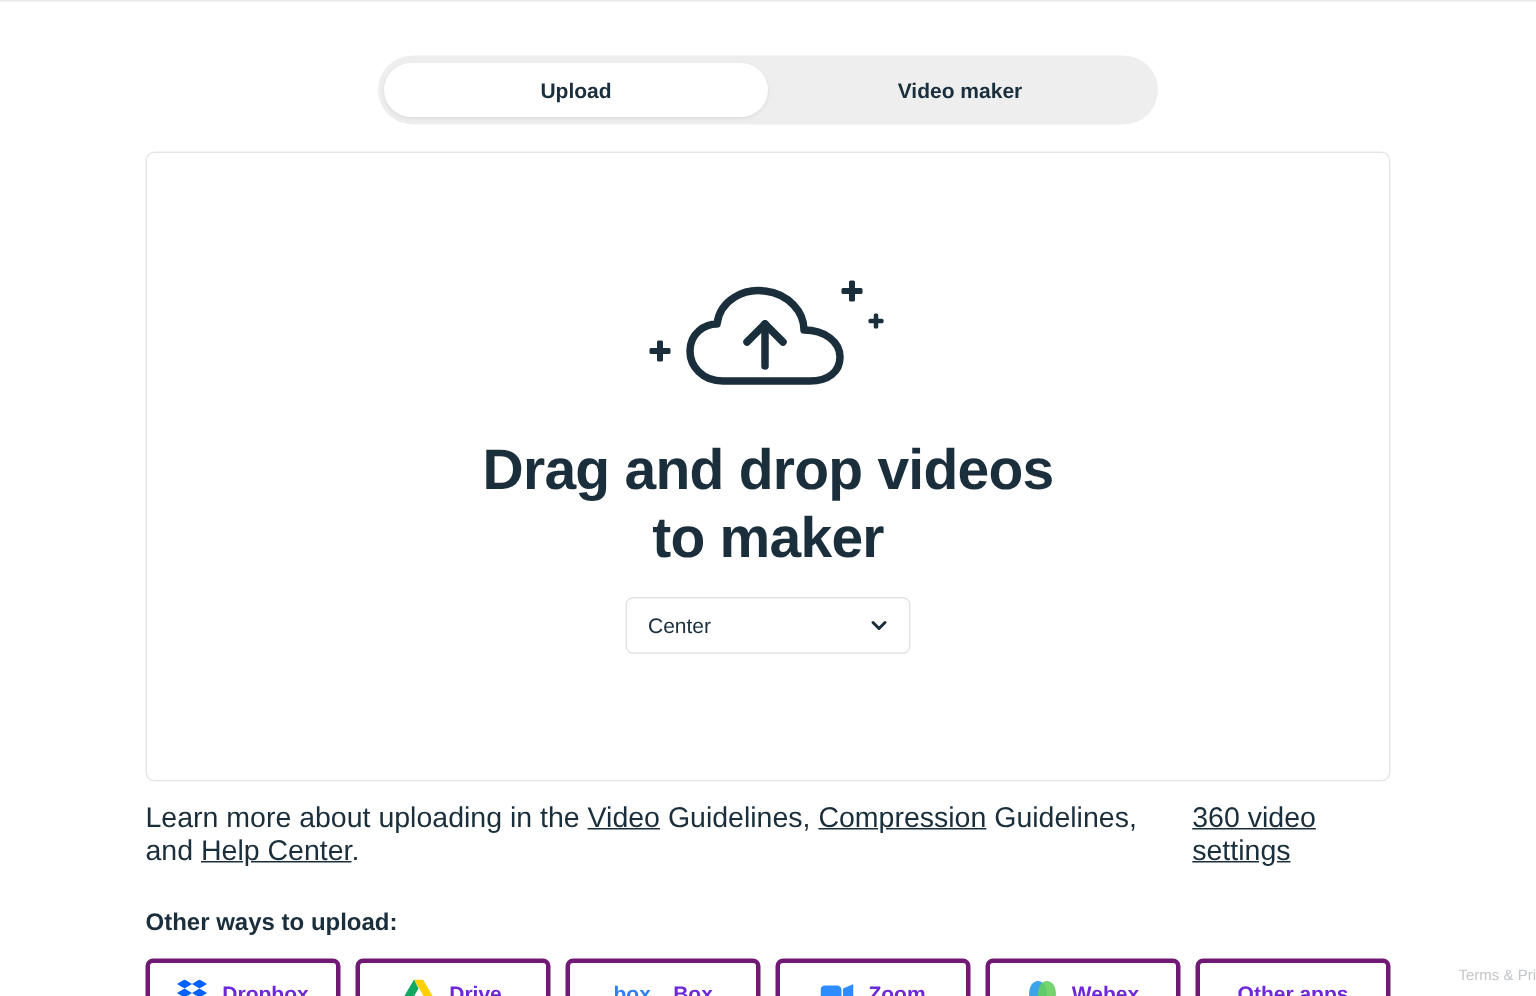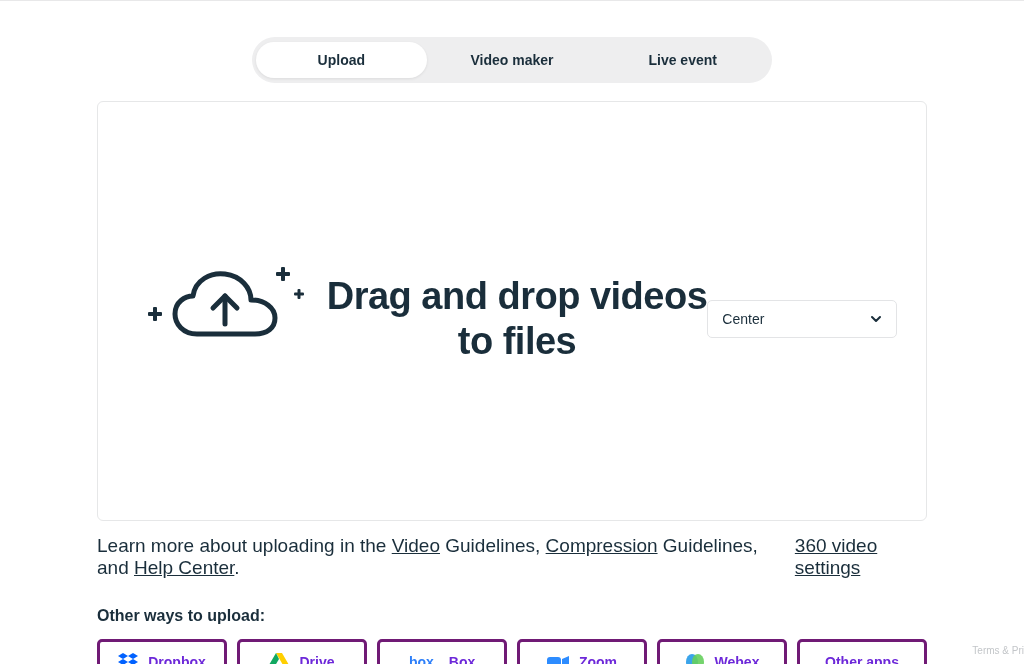--- a/index.html
+++ b/index.html
@@ -49,21 +49,21 @@
       background: #fff;
       box-shadow: 0 1px 3px rgba(0,0,0,0.08);
     }
     
     .drop-panel {
       margin-top: 18px;
       border: 1px solid #e6e7e8;
       border-radius: 6px;
       height: 420px;
       display: flex;
-      flex-direction: row;
+      flex-direction: column;
       align-items: center;
       justify-content: center;
       text-align: center;
       padding: 20px;
     }
     .cloud-area {
       position: relative;
       width: 200px;
       height: 90px;
       display: flex;
@@ -149,21 +149,20 @@
 </head>
 <body>
 
 <div class="topline"></div>
 
 <div class="container">
 
   <div class="tabs">
     <div class="tab active">Upload</div>
     <div class="tab">Video maker</div>
-    <div class="tab">Live event</div>
   </div>
 
   <div class="drop-panel">
     <div class="cloud-area">
       <svg width="200" height="90" viewBox="0 0 200 90">
         <g fill="none" stroke="#1a2e3b" stroke-width="5" stroke-linecap="round" stroke-linejoin="round">
           <path d="M 70 68 C 56 68 48 58 48 48 C 48 36 58 30 66 30 C 68 14 84 6 98 8 C 114 10 124 22 124 34 C 138 34 148 42 148 52 C 148 62 140 68 128 68 L 70 68 Z"></path>
           <line x1="98" y1="58" x2="98" y2="30"></line>
           <polyline points="86,42 98,30 110,42"></polyline>
         </g>
@@ -179,21 +178,21 @@
             </g>
           <g transform="translate(172,28)">
               <rect x="-1.5" y="-5" width="3" height="10" rx="1"></rect>
               <rect x="-5" y="-1.5" width="10" height="3" rx="1"></rect>
             </g>
         </g>
       </svg>
     </div>
     <div class="headline">
       <span>Drag and drop videos</span><br>
-      <span>to files</span>
+      <span>to maker</span>
     </div>
     <div class="destination">
       <span>Center</span>
       <span class="icon-box">
         <svg width="12" height="12" viewBox="0 0 12 12">
             <path d="M2 4 L6 8 L10 4" fill="none" stroke="#1a2e3b" stroke-width="2" stroke-linecap="round" stroke-linejoin="round"></path>
           </svg>
       </span>
     </div>
   </div>

